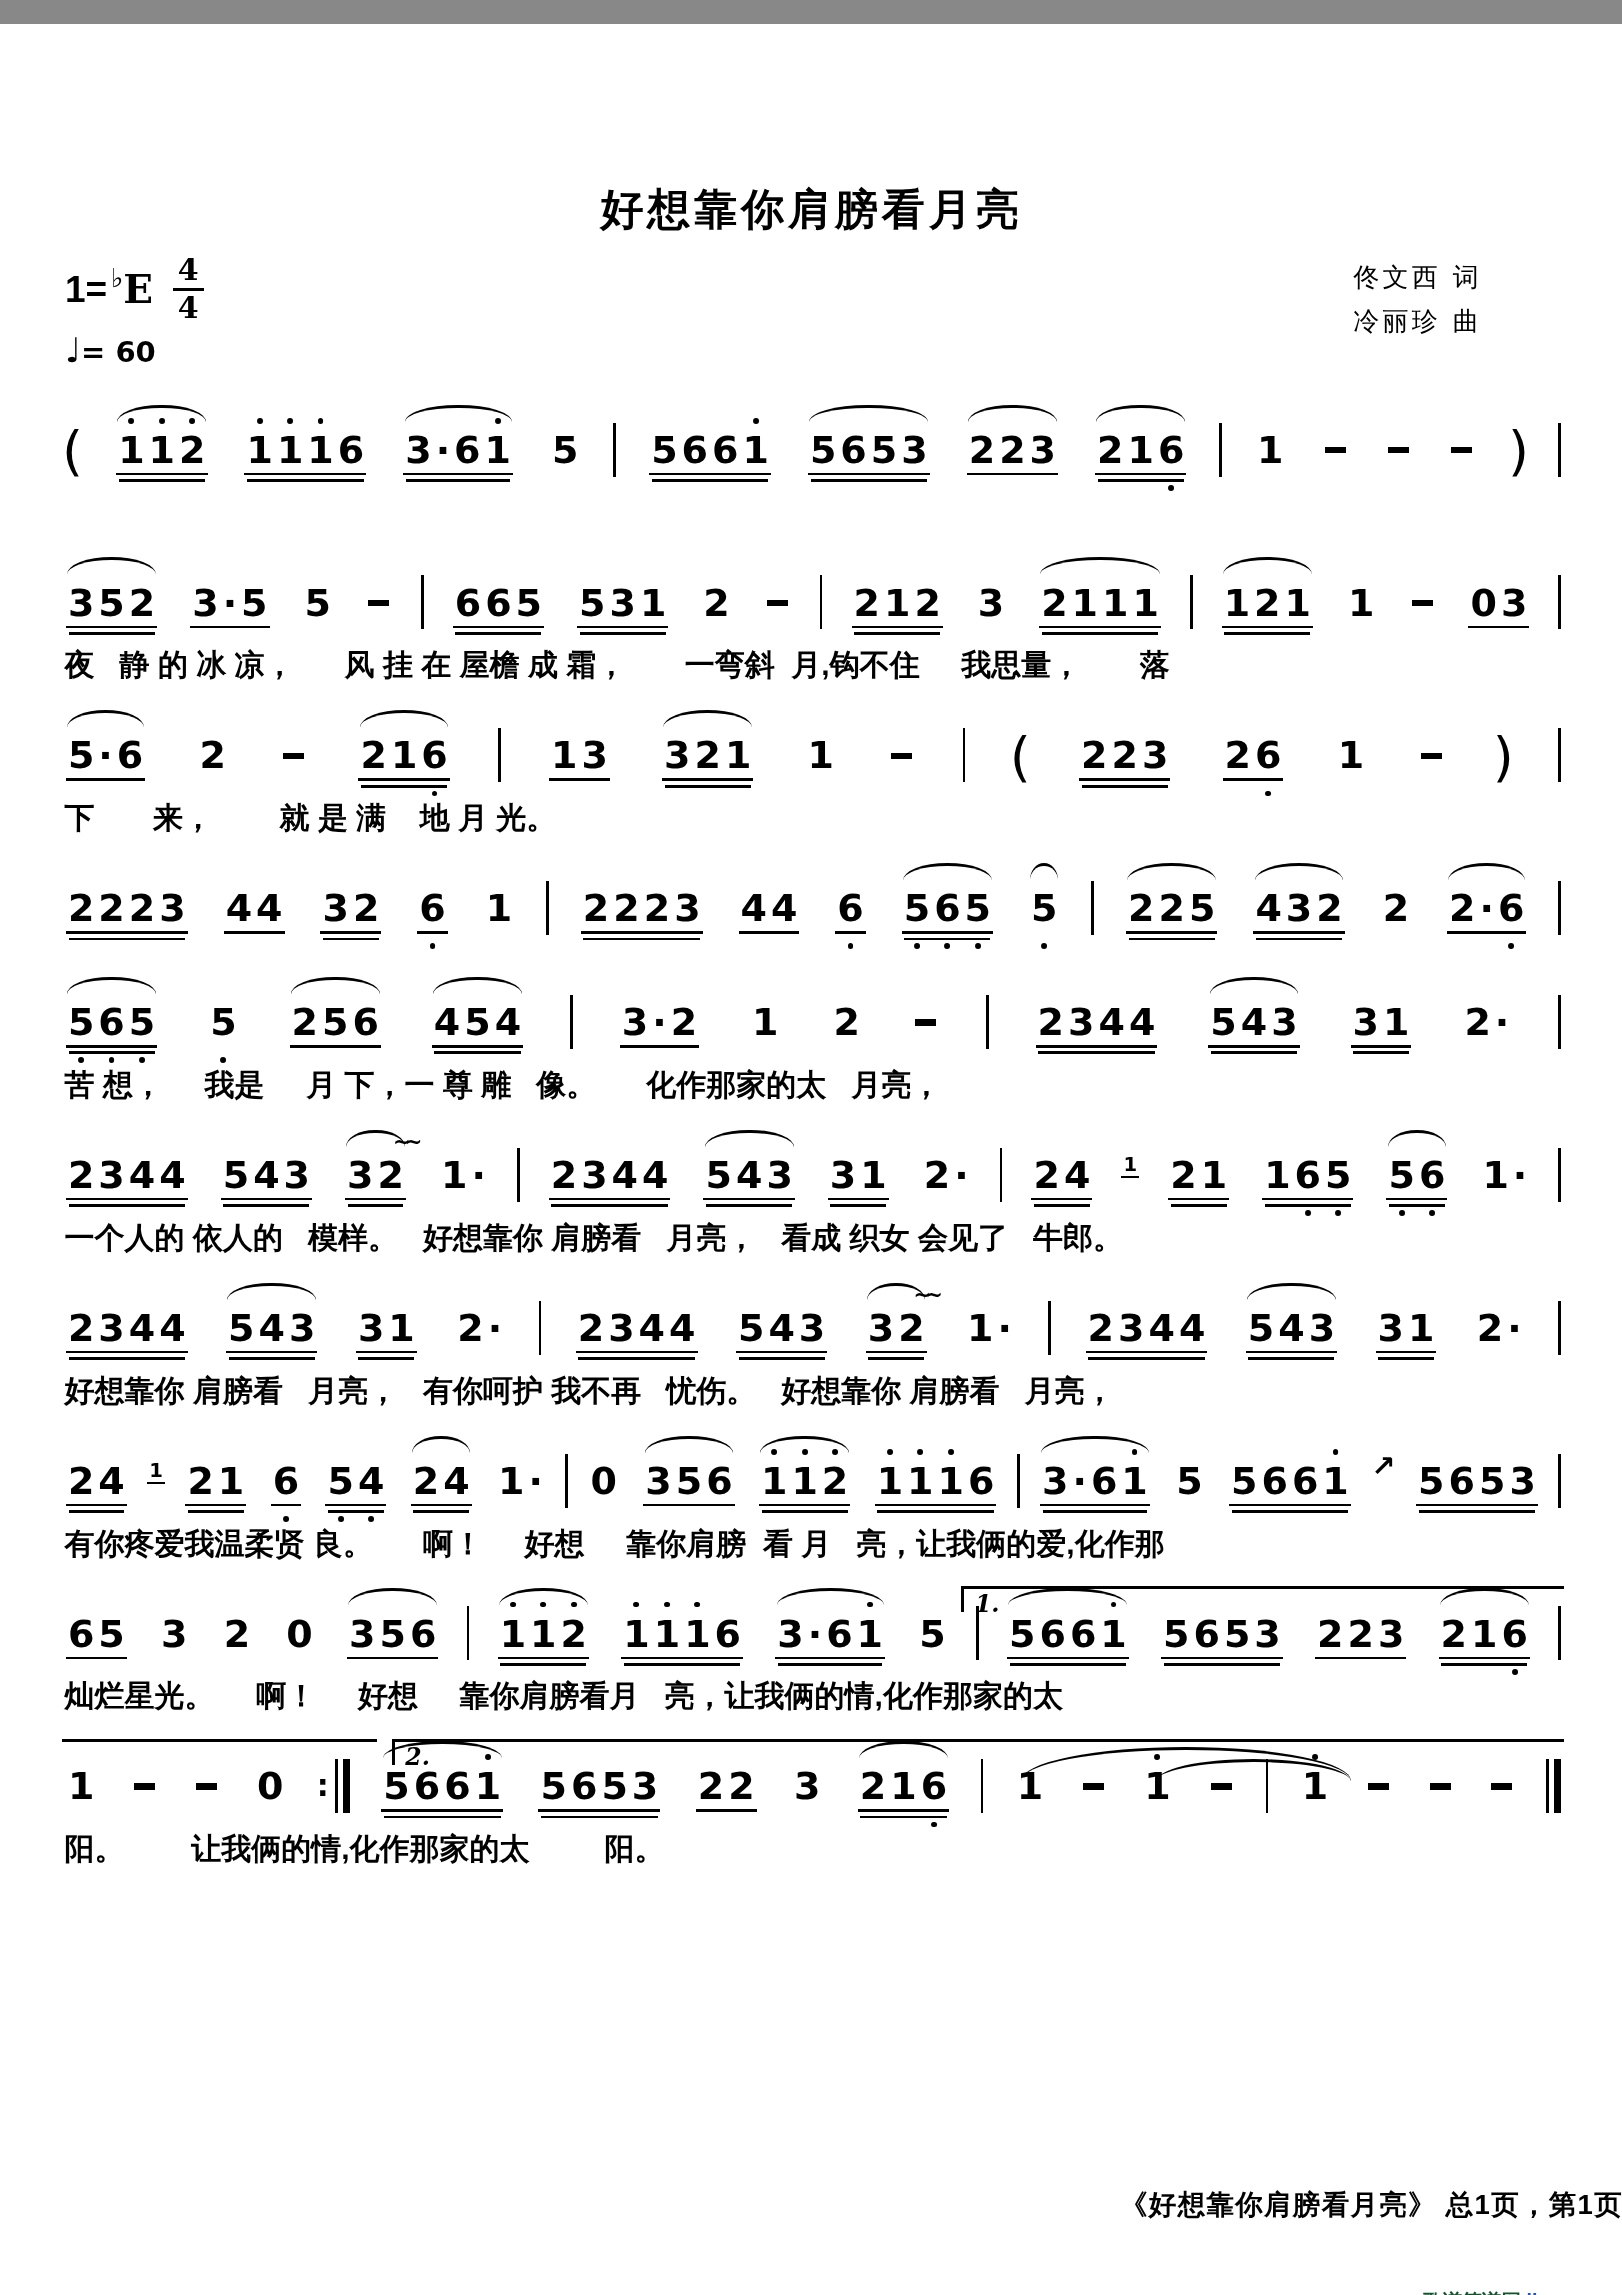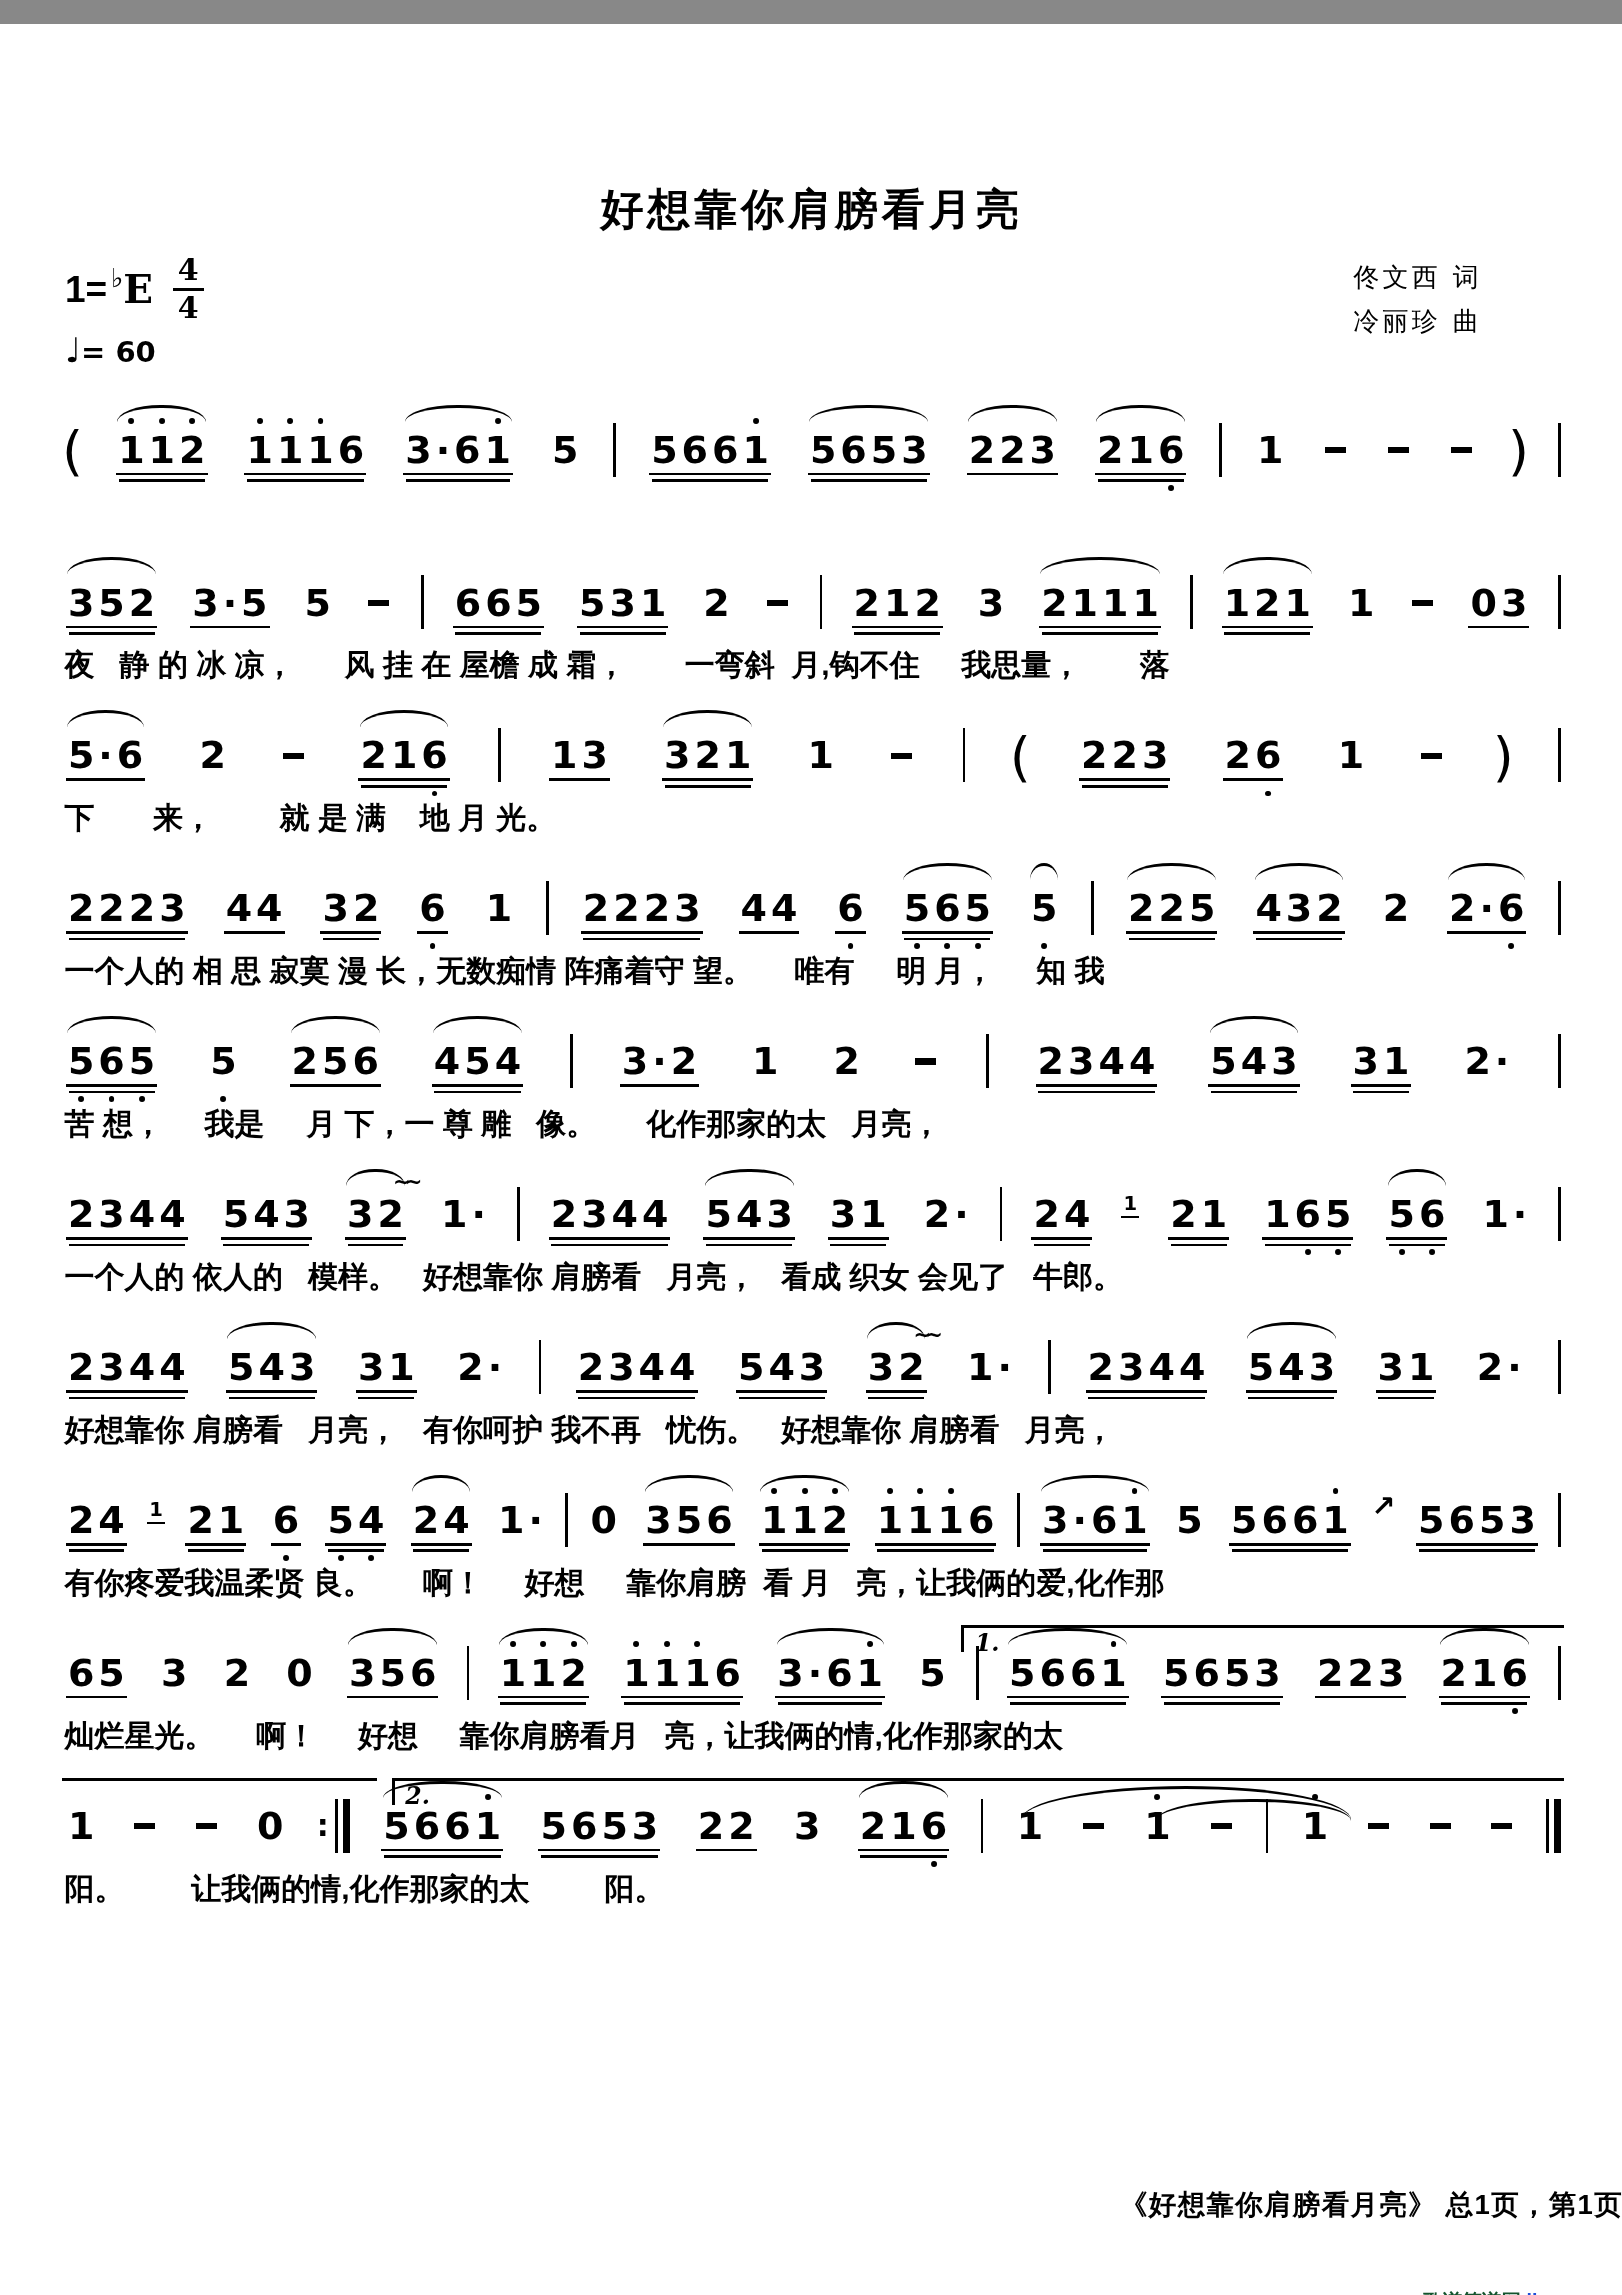--- a/index.html
+++ b/index.html
@@ -200,21 +200,20 @@
             <i class="bl"></i>
           </span>
           <span class="ng"><span class="t"><b class="c">2</b><b class="c">2</b><b class="c">5</b></span><i class="u1"></i><i class="u2"></i><i class="slur"></i></span>
           <span class="ng"><span class="t"><b class="c">4</b><b class="c">3</b><b class="c">2</b></span><i class="u1"></i><i class="u2"></i><i class="slur"></i></span>
           <span class="ng"><span class="t"><b class="c">2</b></span></span>
           <span class="ng"><span class="t"><b class="c">2</b><b class="c">·</b><b class="c">6<i class="ld"></i></b></span><i class="u1"></i><i class="slur"></i></span>
           <span class="bar">
             <i class="bl"></i>
           </span>
         </div>
-        <div class="lyrics">一个人的 相 思 寂寞 漫 长，无数痴情 阵痛着守 望。     唯有     明 月，     知 我</div>
       </div>
       <div class="system">
         <div class="notes-row">
           <span class="ng"><span class="t"><b class="c">5<i class="ld"></i></b><b class="c">6<i class="ld"></i></b><b class="c">5<i class="ld"></i></b></span><i class="u1"></i><i class="u2"></i><i class="slur"></i></span>
           <span class="ng"><span class="t"><b class="c">5<i class="ld"></i></b></span></span>
           <span class="ng"><span class="t"><b class="c">2</b><b class="c">5</b><b class="c">6</b></span><i class="u1"></i><i class="slur"></i></span>
           <span class="ng"><span class="t"><b class="c">4</b><b class="c">5</b><b class="c">4</b></span><i class="u1"></i><i class="u2"></i><i class="slur"></i></span>
           <span class="bar">
             <i class="bl"></i>
           </span>

